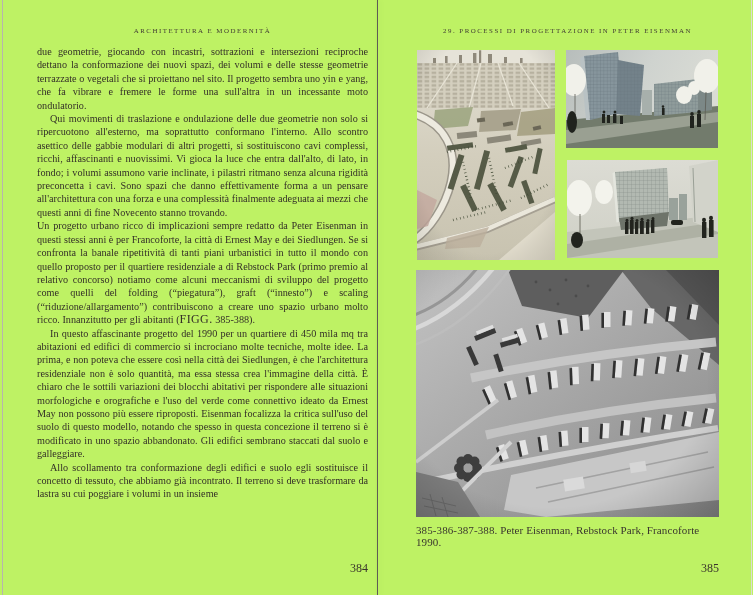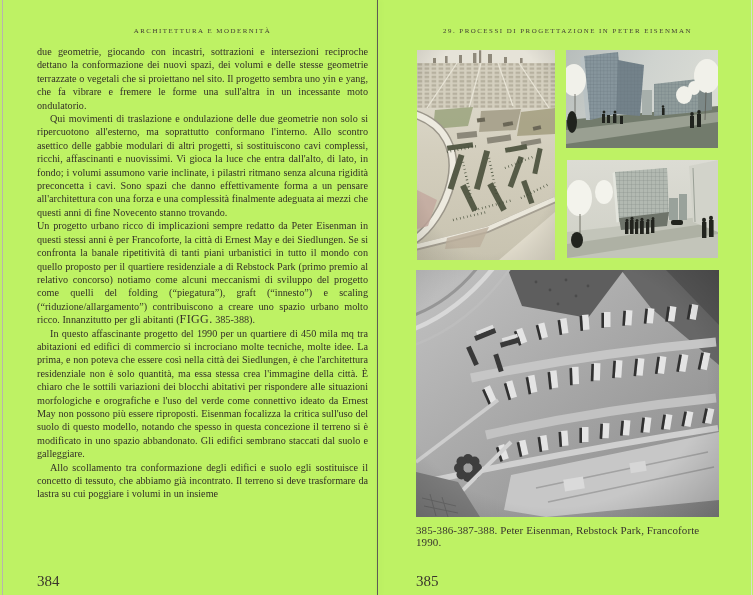--- a/index.html
+++ b/index.html
@@ -19,21 +19,21 @@
   .running-head.rh{left:38px;width:303px;}
   .text-col{position:absolute;left:37px;top:45px;width:331px;
             font-size:10.2px;line-height:13.4px;text-align:justify;
             text-justify:inter-word;color:#332f27;}
   .text-col p{margin:0;text-indent:13px;}
   .text-col p.flush{text-indent:0;}
   .section-heading{margin:17px 0 14px 0;text-align:center;font-weight:normal;
                    font-size:11.4px;letter-spacing:0.2px;text-indent:0;color:#332f27;}
   .seg-italic{}
   .seg-sc{font-size:12px;letter-spacing:0.4px;}
-  .folio{position:absolute;bottom:5px;font-size:15px;text-align:left;color:#3a352c;}
+  .folio{position:absolute;bottom:19px;font-size:12px;text-align:right;color:#3a352c;}
   .folio.fl{left:37px;width:331px;}
   .folio.fr{left:38px;width:303px;}
   .figure{position:absolute;overflow:hidden;background:#cfcbc0;}
   .figure svg{display:block;}
   #fig385{left:39px;top:50px;width:138px;height:210px;}
   #fig386{left:188px;top:50px;width:152px;height:98px;}
   #fig387{left:189px;top:160px;width:151px;height:98px;}
   #fig388{left:38px;top:270px;width:303px;height:247px;}
   .caption{position:absolute;left:38px;top:524px;width:303px;font-size:11px;
            color:#3a362e;letter-spacing:0.1px;}

